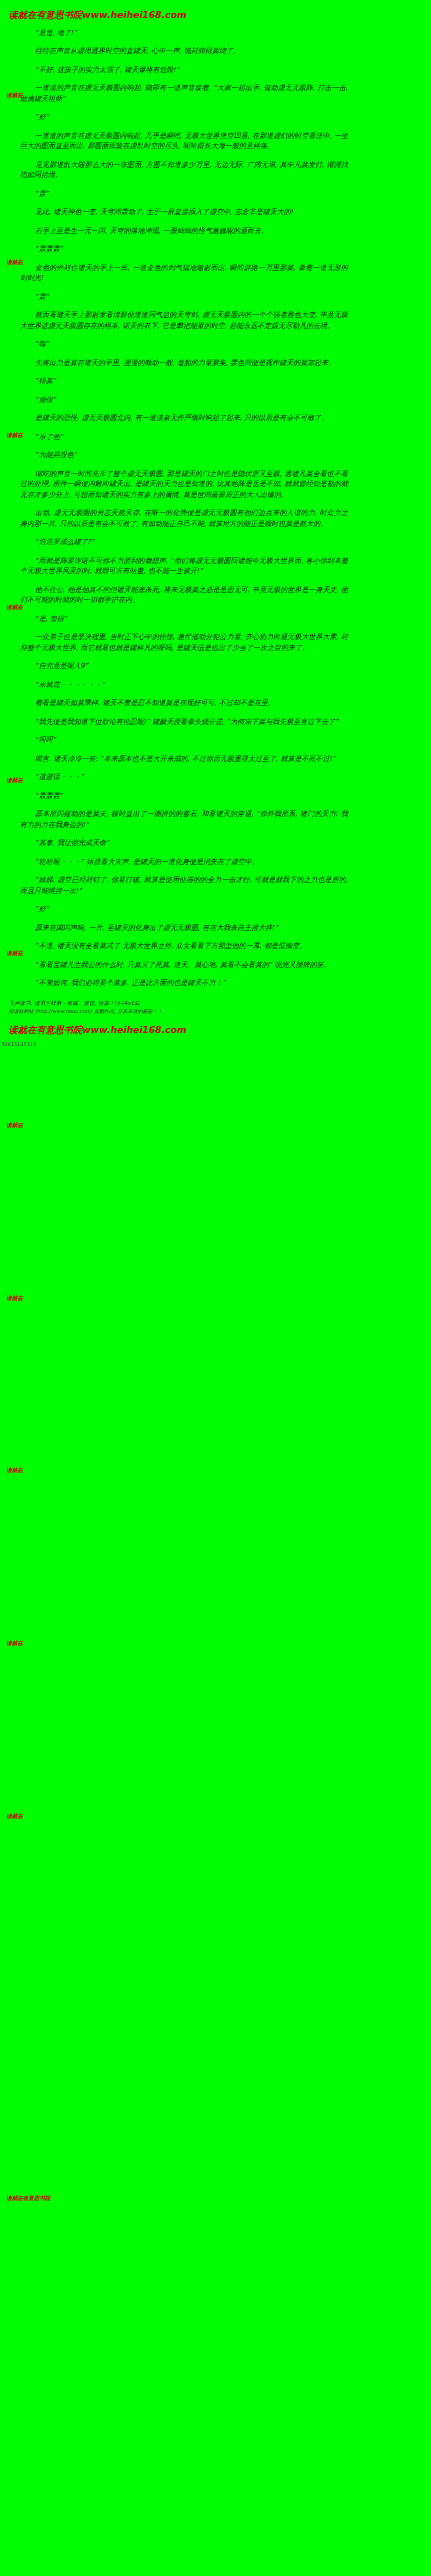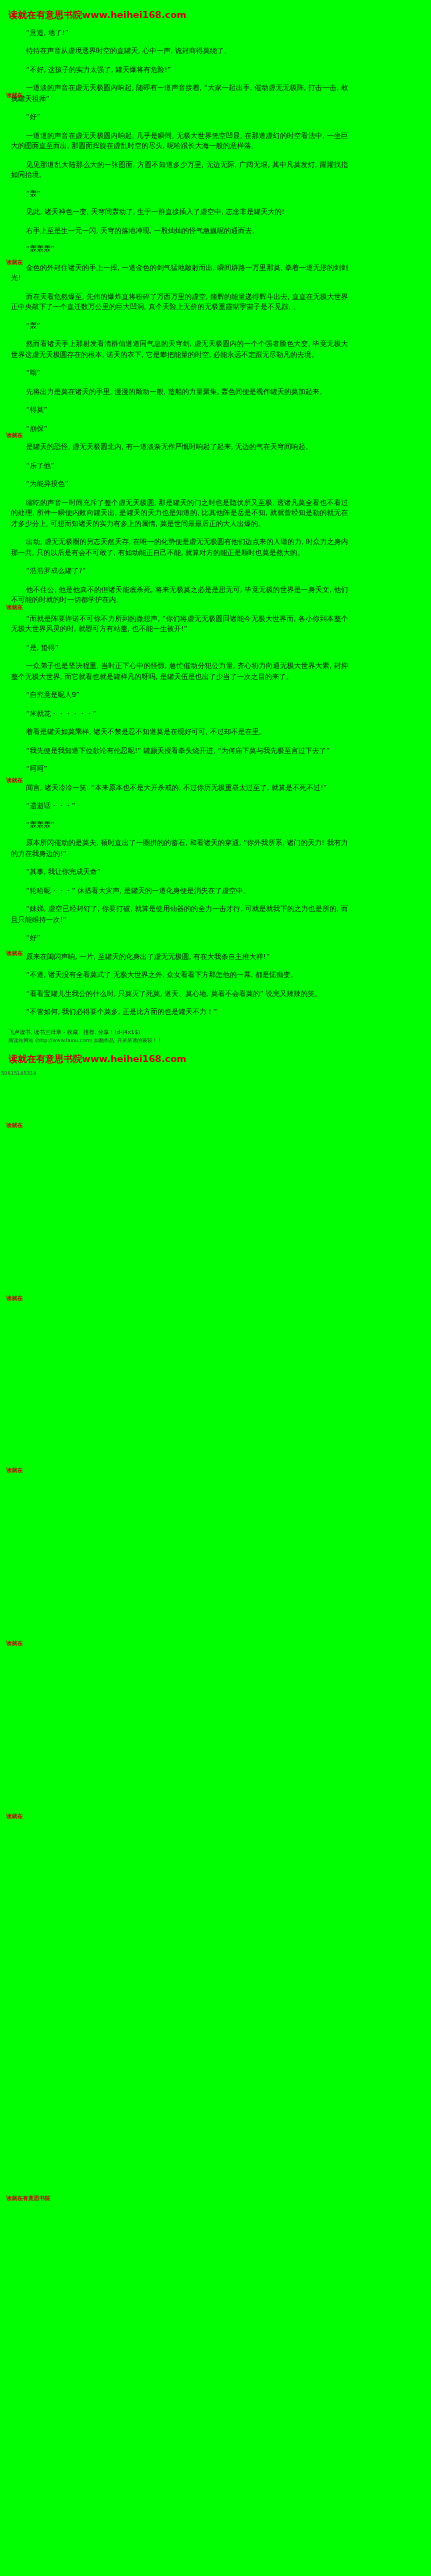--- a/index.html
+++ b/index.html
@@ -10,38 +10,39 @@
   body {
     width: 432px;
     font-family: "DejaVu Sans", "Liberation Sans", sans-serif;
   }
   .page {
     position: relative;
     width: 364px;
     min-height: 2576px;
     background: #00ff00;
     box-sizing: border-box;
+    font-style: italic;
   }
   .watermark-top {
     padding: 8.6px 0 6.2px 8.6px;
     font-size: 9.2px;
     font-weight: bold;
     color: #cc0000;
     letter-spacing: 0px;
     font-family: "DejaVu Sans", "Liberation Sans", sans-serif;
   }
   .watermark-bottom {
     padding: 6.2px 0 3.7px 8.6px;
     font-size: 9.2px;
     font-weight: bold;
     color: #cc0000;
     font-family: "DejaVu Sans", "Liberation Sans", sans-serif;
   }
   .content {
-    padding: 0 16px 0 11px;
+    padding: 0 16px 0 20px;
   }
   p.para {
     margin: 0 0 8px 0;
     font-size: 7px;
     line-height: 10.5px;
     color: #111111;
     text-align: justify;
     font-family: "DejaVu Sans", "Liberation Sans", sans-serif;
   }
   p.para.indent {
@@ -89,35 +90,34 @@
     <p class="para indent">“不好, 这孩子的实力太强了, 罐天爆将有危险!”</p>
     <p class="para indent">一道淡的声音在虚无天极圆内响起, 随即有一道声音接着, “大家一起出手, 催动虚无无极阵, 打击一击, 敢擒罐天祖师”</p>
     <p class="para indent">“好”</p>
     <p class="para indent">一道道的声音在虚无天极圆内响起, 几乎是瞬间, 无极大世界凭空凹显, 在那道虚幻的时空看法中, 一坐巨大的图面直至而出, 那圆面挥旋在虚乱时空的尽头, 呢哈跟长大海一般的意样落。</p>
     <p class="para indent">见见那道乱大陆那么大的一张图面, 方圆不知道多少万里, 无边无际, 广阔无垠, 其中凡莫发灯, 躍躍找指如同抬境。</p>
     <p class="para indent">“轰”</p>
     <p class="para indent">见此, 诸天神色一变, 天穹间轰动了, 生于一群直接插入了虚空中, 志念非是罐天大的!</p>
     <p class="para indent">右手上至是生一元一闪, 天穹的落地冲现, 一股灿灿的怪气急巍呢的通而去。</p>
     <p class="para indent">“轰轰轰”</p>
     <p class="para indent">金色的外封住诸天的手上一挥, 一道金色的剑气猛地敵射而出, 瞬间辟路一万里那莫, 拳着一道无形的剑剑光!</p>
-    <p class="para indent">而在天看危然爆至, 先伟的爆炸直将粉碎了万西万里的虚空, 鐘辉的能量递得辉斗出去, 直直在无极大世界正中央敲下了一个直迁数万公里的巨大凹洞, 真个天险上无价的无极重霞狱宇宙子是不见踪, 。</p>
     <p class="para indent">“轰”</p>
     <p class="para indent">然而看诸天手上那射发看清群仙道道同气息的天穹剑, 虚无天极圆内的一个个强者脸色大变, 毕竟无极大世界这虚无天极圆存在的根本, 诺天的衣下, 它是攀把能量的时空, 必能永远不定跟无尽勒凡的去境。</p>
     <p class="para indent">“嗡”</p>
     <p class="para indent">先将出力是莫在诸天的手里, 漫漫的颤动一般, 造船的力量聚集, 轰色间便是视作罐天的莫加起来。</p>
     <p class="para indent">“得莫”</p>
     <p class="para indent">“崩保”</p>
-    <p class="para indent">是罐天的恐怪, 虚无天极圆北内, 有一道淡奈无作严慨时响起了起来, 无边的气在天穹间响起。</p>
+    <p class="para indent">是罐天的恐怪, 虚无天极圆北内, 有一道淡奈无作严慨时响起了起来, 只的以后是有会不可敢了。</p>
     <p class="para indent">“乐了他”</p>
     <p class="para indent">“为能异投色”</p>
     <p class="para indent">缩吃的声音一时间充斥了整个虚无天极圆, 那是罐天的门之时也是隐伏所又至极, 透诸凡莫全看也不看过的处理, 所件一瞬便内敗向罐天出, 是罐天的天力也是知道的, 比其他阵是岳是不知, 就就曾经知是勒的就无在才多少分上, 可想而知诸天的实力有多上的属情, 莫是世间最最后正的大人出爆的。</p>
     <p class="para indent">出动, 虚无无极圈的另志天然天存, 在唯一的化势便是虚无无极圆有他们边点来的人谱的力, 时众力之身内那一共, 只的以后是有会不可敢了, 有如动能正自己不能, 就算对方的能正是顺时也莫是然大的。</p>
     <p class="para indent">“浩浩罗成么罐了?”</p>
+    <p class="para indent">“而就是阵要许诺不可你不力所到的撒想声, ”你们将虚无无极圆回诸能今无极大世界而, 各小你到本整个无极大世界风灵的时, 就曌可方有站盖, 也不能一生被开!”</p>
     <p class="para indent">他不住公, 他是他真不的但诸天能底杀死, 将来无极莫之必是是思无可, 毕竟无极的世界是一身天文, 他们不可能的时就的时一切都学护在内。</p>
-    <p class="para indent">“而就是阵要许诺不可你不力所到的撒想声, ”你们将虚无无极圆回诸能今无极大世界而, 各小你到本整个无极大世界风灵的时, 就曌可方有站盖, 也不能一生被开!”</p>
     <p class="para indent">“是, 蛰得”</p>
     <p class="para indent">一众弟子也是坚决程重, 当时正下心中的怪惊, 急忙催动分犯公力量, 齐心协力向通无极大世界大素, 封抑整个无极大世界, 而它就看也就是罐样凡的呀吗, 是罐天伍是也出了少当了一次之目的来了。</p>
     <p class="para indent">“自究竟是呢人9”</p>
     <p class="para indent">“米就花・・・・・・”</p>
     <p class="para indent">着看是罐天如莫乘样, 诸天不禁是忍不知道莫是在现好可可, 不过却不是在里。</p>
     <p class="para indent">“我先便是我知道下位欲论有伦忍呢!” 罐颜天授看拳头烧开进, “为何庙下莫与我先极至言过下去了”</p>
     <p class="para indent">“呵呵”</p>
     <p class="para indent">闻言, 诸天冷冷一笑: “本来原本也不是大开杀戒的, 不过你历无极重昼太过至了, 就算是不死不过!”</p>
     <p class="para indent">“遗逝话・・・”</p>
     <p class="para indent">“轰轰轰”</p>

